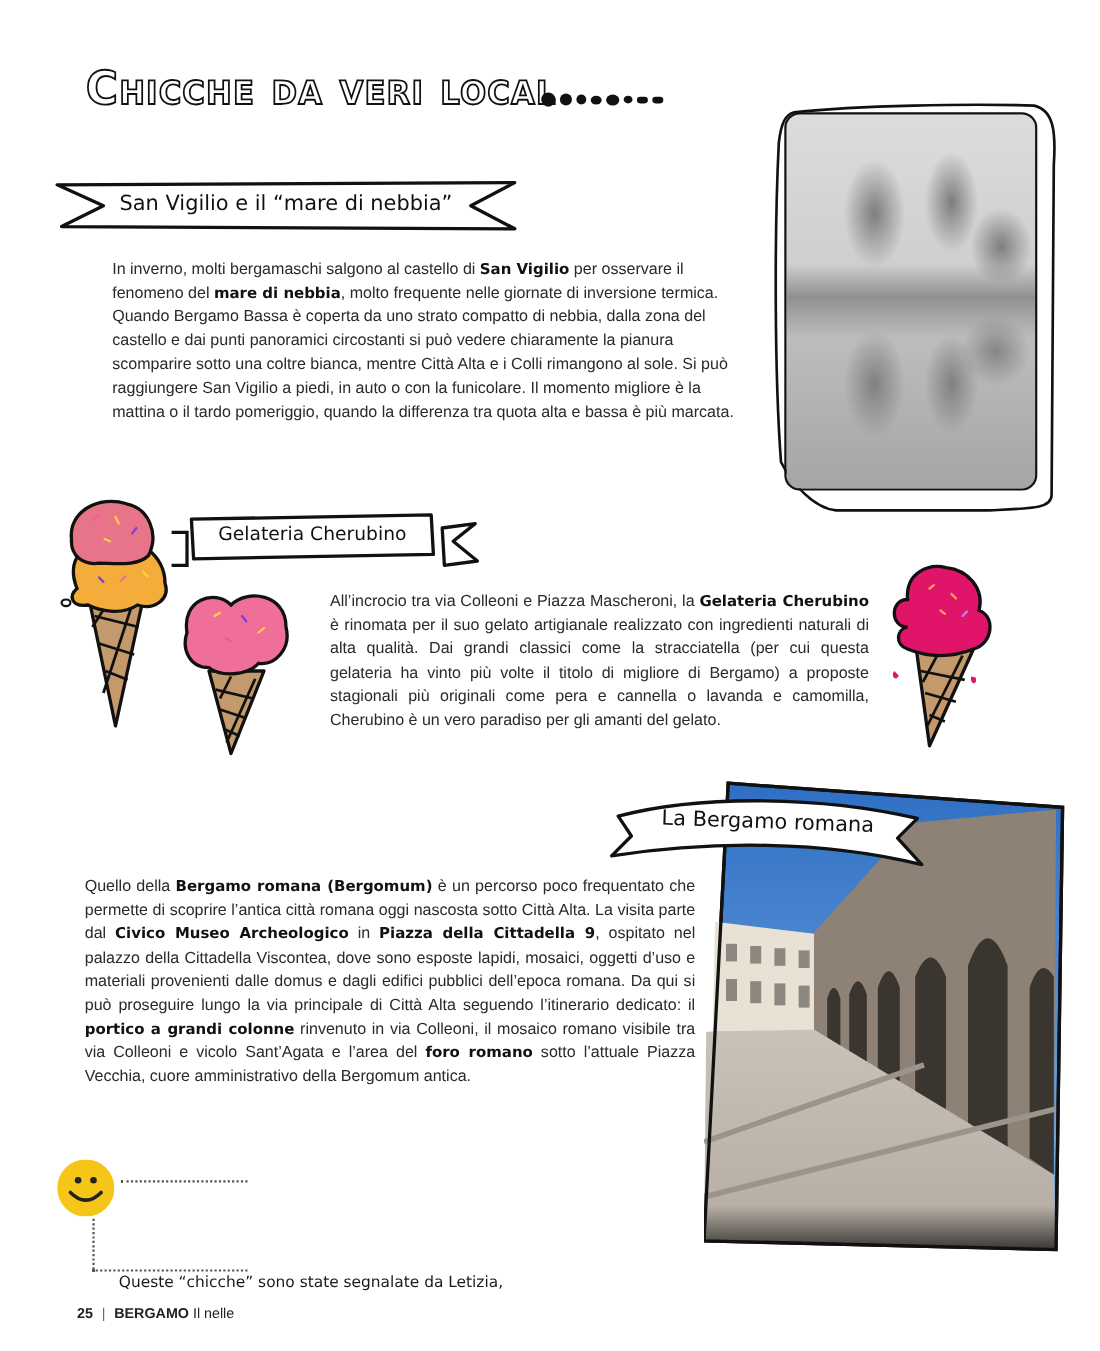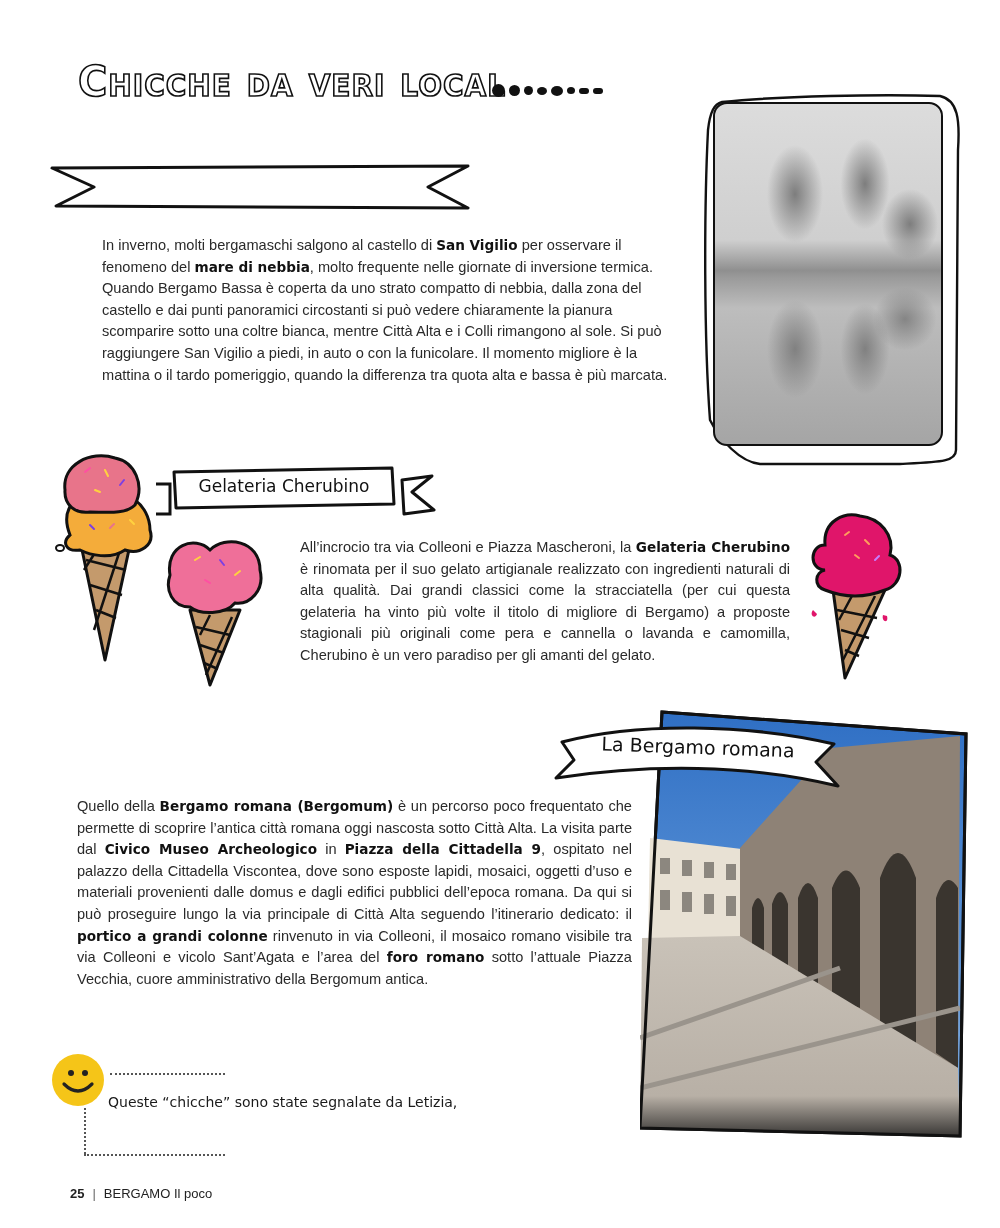--- a/index.html
+++ b/index.html
@@ -60,41 +60,42 @@
     .note-text {
       font-family: "DejaVu Sans", sans-serif; font-size: 14px; line-height: 22px; color: #1a1a1a;
     }
     .dotted-h { border-top: 2px dotted #555; height: 0; }
     .dotted-v { border-left: 2px dotted #555; width: 0; }
 
     
     .footer { left: 70px; top: 1186px; font-family: "Liberation Sans", sans-serif; font-size: 13px; color: #222; }
     .footer .pg { font-weight: bold; }
     .footer .sep { color: #666; margin: 0 8px; }
-    .footer .brand { font-weight: normal; }
+    .footer .brand { font-weight: bold; }
   </style>
 </head>
 <body>
 
 <div class="abs page-title">Chicche da veri local</div>
 <div class="abs title-dots">
   <span style="width:13px;height:13px"></span>
   <span style="width:11px;height:11px"></span>
   <span style="width:9px;height:9px"></span>
   <span style="width:10px;height:8px"></span>
   <span style="width:12px;height:10px"></span>
   <span style="width:8px;height:7px"></span>
   <span style="width:10px;height:6px;border-radius:3px"></span>
   <span style="width:10px;height:6px;border-radius:3px"></span>
 </div>
 
 <div class="banner" style="left:48px; top:160px; width:424px; height:52px;">
   <svg width="424" height="52" viewBox="0 0 424 52">
     <path d="M4 8 L420 6 L380 27 L420 48 L8 46 L46 27 Z" fill="#fff" stroke="#111" stroke-width="3" stroke-linejoin="round"></path>
   </svg>
+  <div class="banner-label" style="top:14px; font-size:19px;">San Vigilio e il “mare di nebbia”</div>
 </div>
 
 <div class="abs body-text" style="left:102px; top:235px; width:580px;" id="p0"><span>In inverno, molti bergamaschi salgono al castello di </span><b>San Vigilio</b><span> per osservare il fenomeno del </span><b>mare di nebbia</b><span>, molto frequente nelle giornate di inversione termica. Quando Bergamo Bassa è coperta da uno strato compatto di nebbia, dalla zona del castello e dai punti panoramici circostanti si può vedere chiaramente la pianura scomparire sotto una coltre bianca, mentre Città Alta e i Colli rimangono al sole. Si può raggiungere San Vigilio a piedi, in auto o con la funicolare. Il momento migliore è la mattina o il tardo pomeriggio, quando la differenza tra quota alta e bassa è più marcata.</span></div>
 
 <div class="abs fog-outline">
   <svg width="270" height="390" viewBox="0 0 270 390">
     <path d="M22 12 C80 6 180 4 240 6 C258 10 260 30 258 60 L256 360 C256 372 240 372 200 374 L60 374 C40 372 20 350 10 330 C4 250 4 120 8 40 C10 22 14 14 22 12 Z" fill="none" stroke="#111" stroke-width="2.4"></path>
   </svg>
 </div>
 <div class="abs fog-photo"></div>
@@ -212,19 +213,19 @@
   <svg width="52" height="52" viewBox="0 0 52 52">
     <circle cx="26" cy="26" r="26" fill="#f5c518"></circle>
     <circle cx="19" cy="19" r="3" fill="#222"></circle>
       <circle cx="33" cy="19" r="3" fill="#222"></circle>
     <path d="M12 30 Q26 44 40 30" fill="none" stroke="#222" stroke-width="3.2" stroke-linecap="round"></path>
   </svg>
 </div>
 <div class="abs dotted-h" style="left:110px; top:1073px; width:115px;"></div>
 <div class="abs dotted-v" style="left:84px; top:1108px; height:46px;"></div>
 <div class="abs dotted-h" style="left:84px; top:1154px; width:141px;"></div>
-<div class="abs note-text" style="left:108px; top:1091px; width:400px;">
+<div class="abs note-text" style="left:108px; top:1155px; width:400px;">
   <div>Queste “chicche” sono state segnalate da Letizia,</div>
 </div>
 
 <div class="abs footer">
-  <span class="pg">25</span><span class="sep">|</span><span class="brand">BERGAMO</span> <span>Il poco</span>
+  <span class="pg">25</span><span class="sep">|</span><span class="brand">BERGAMO</span> <span>Il nelle</span>
 </div>
 
 </body></html>

